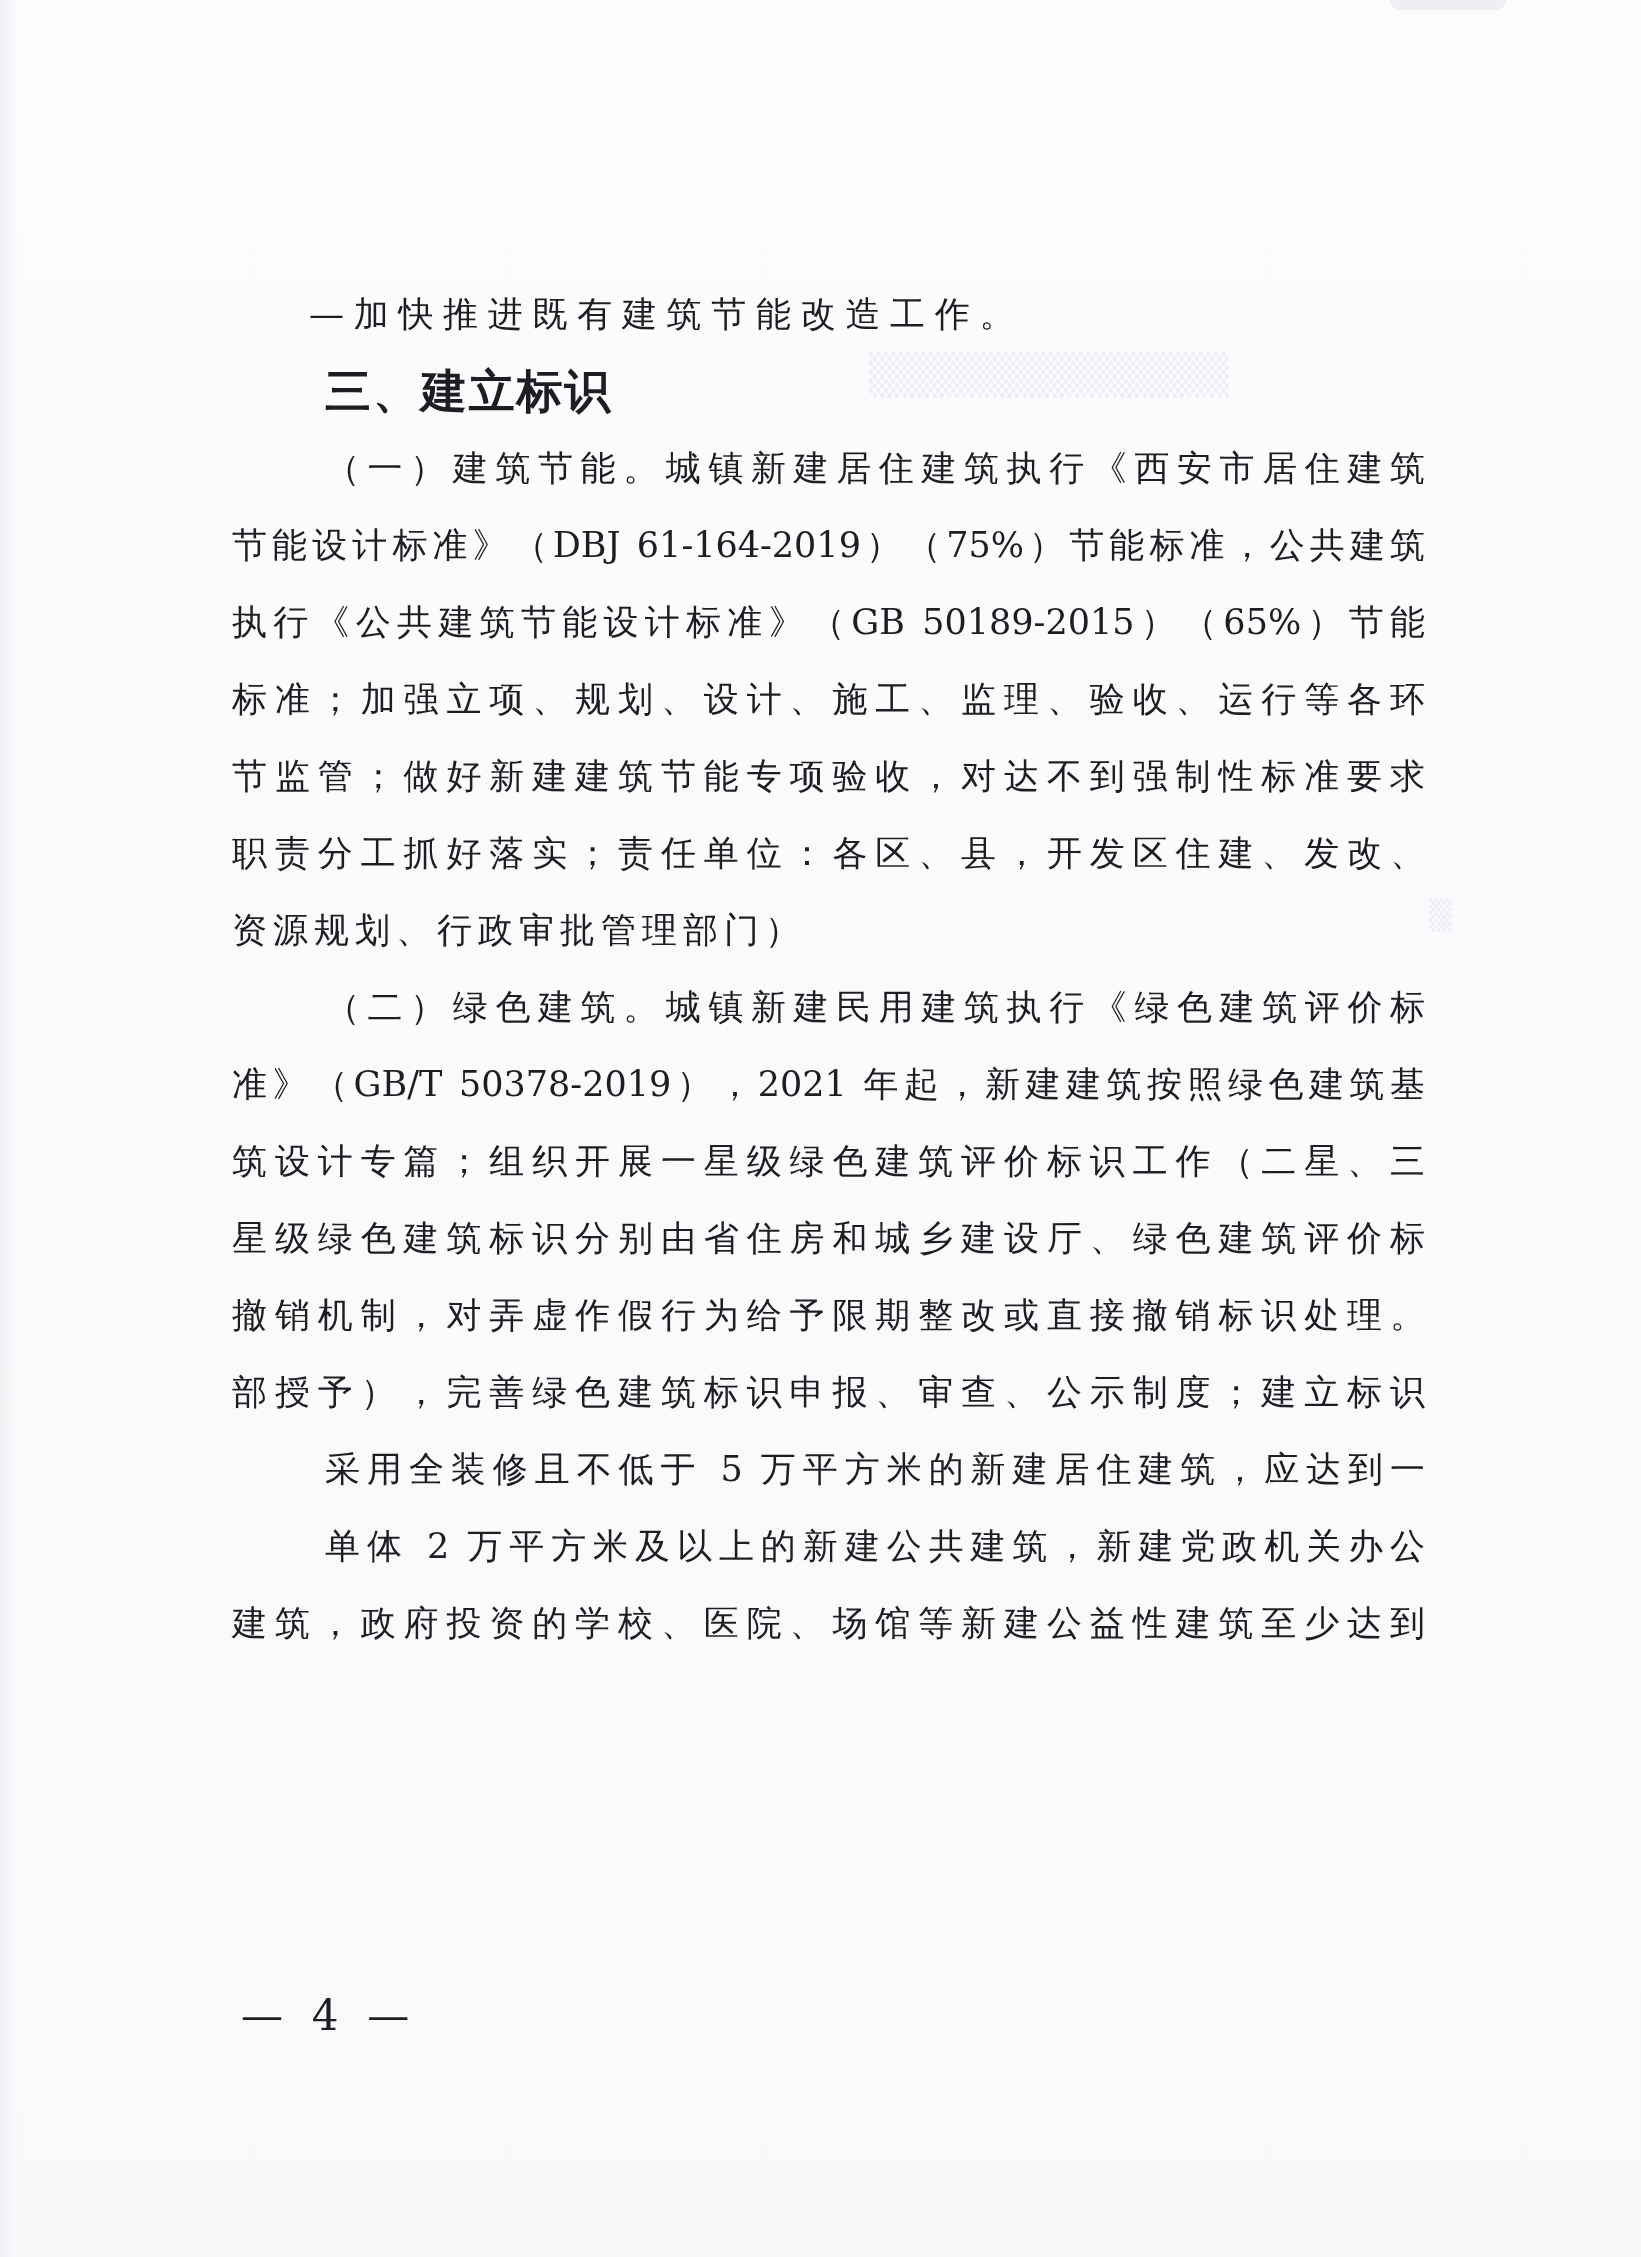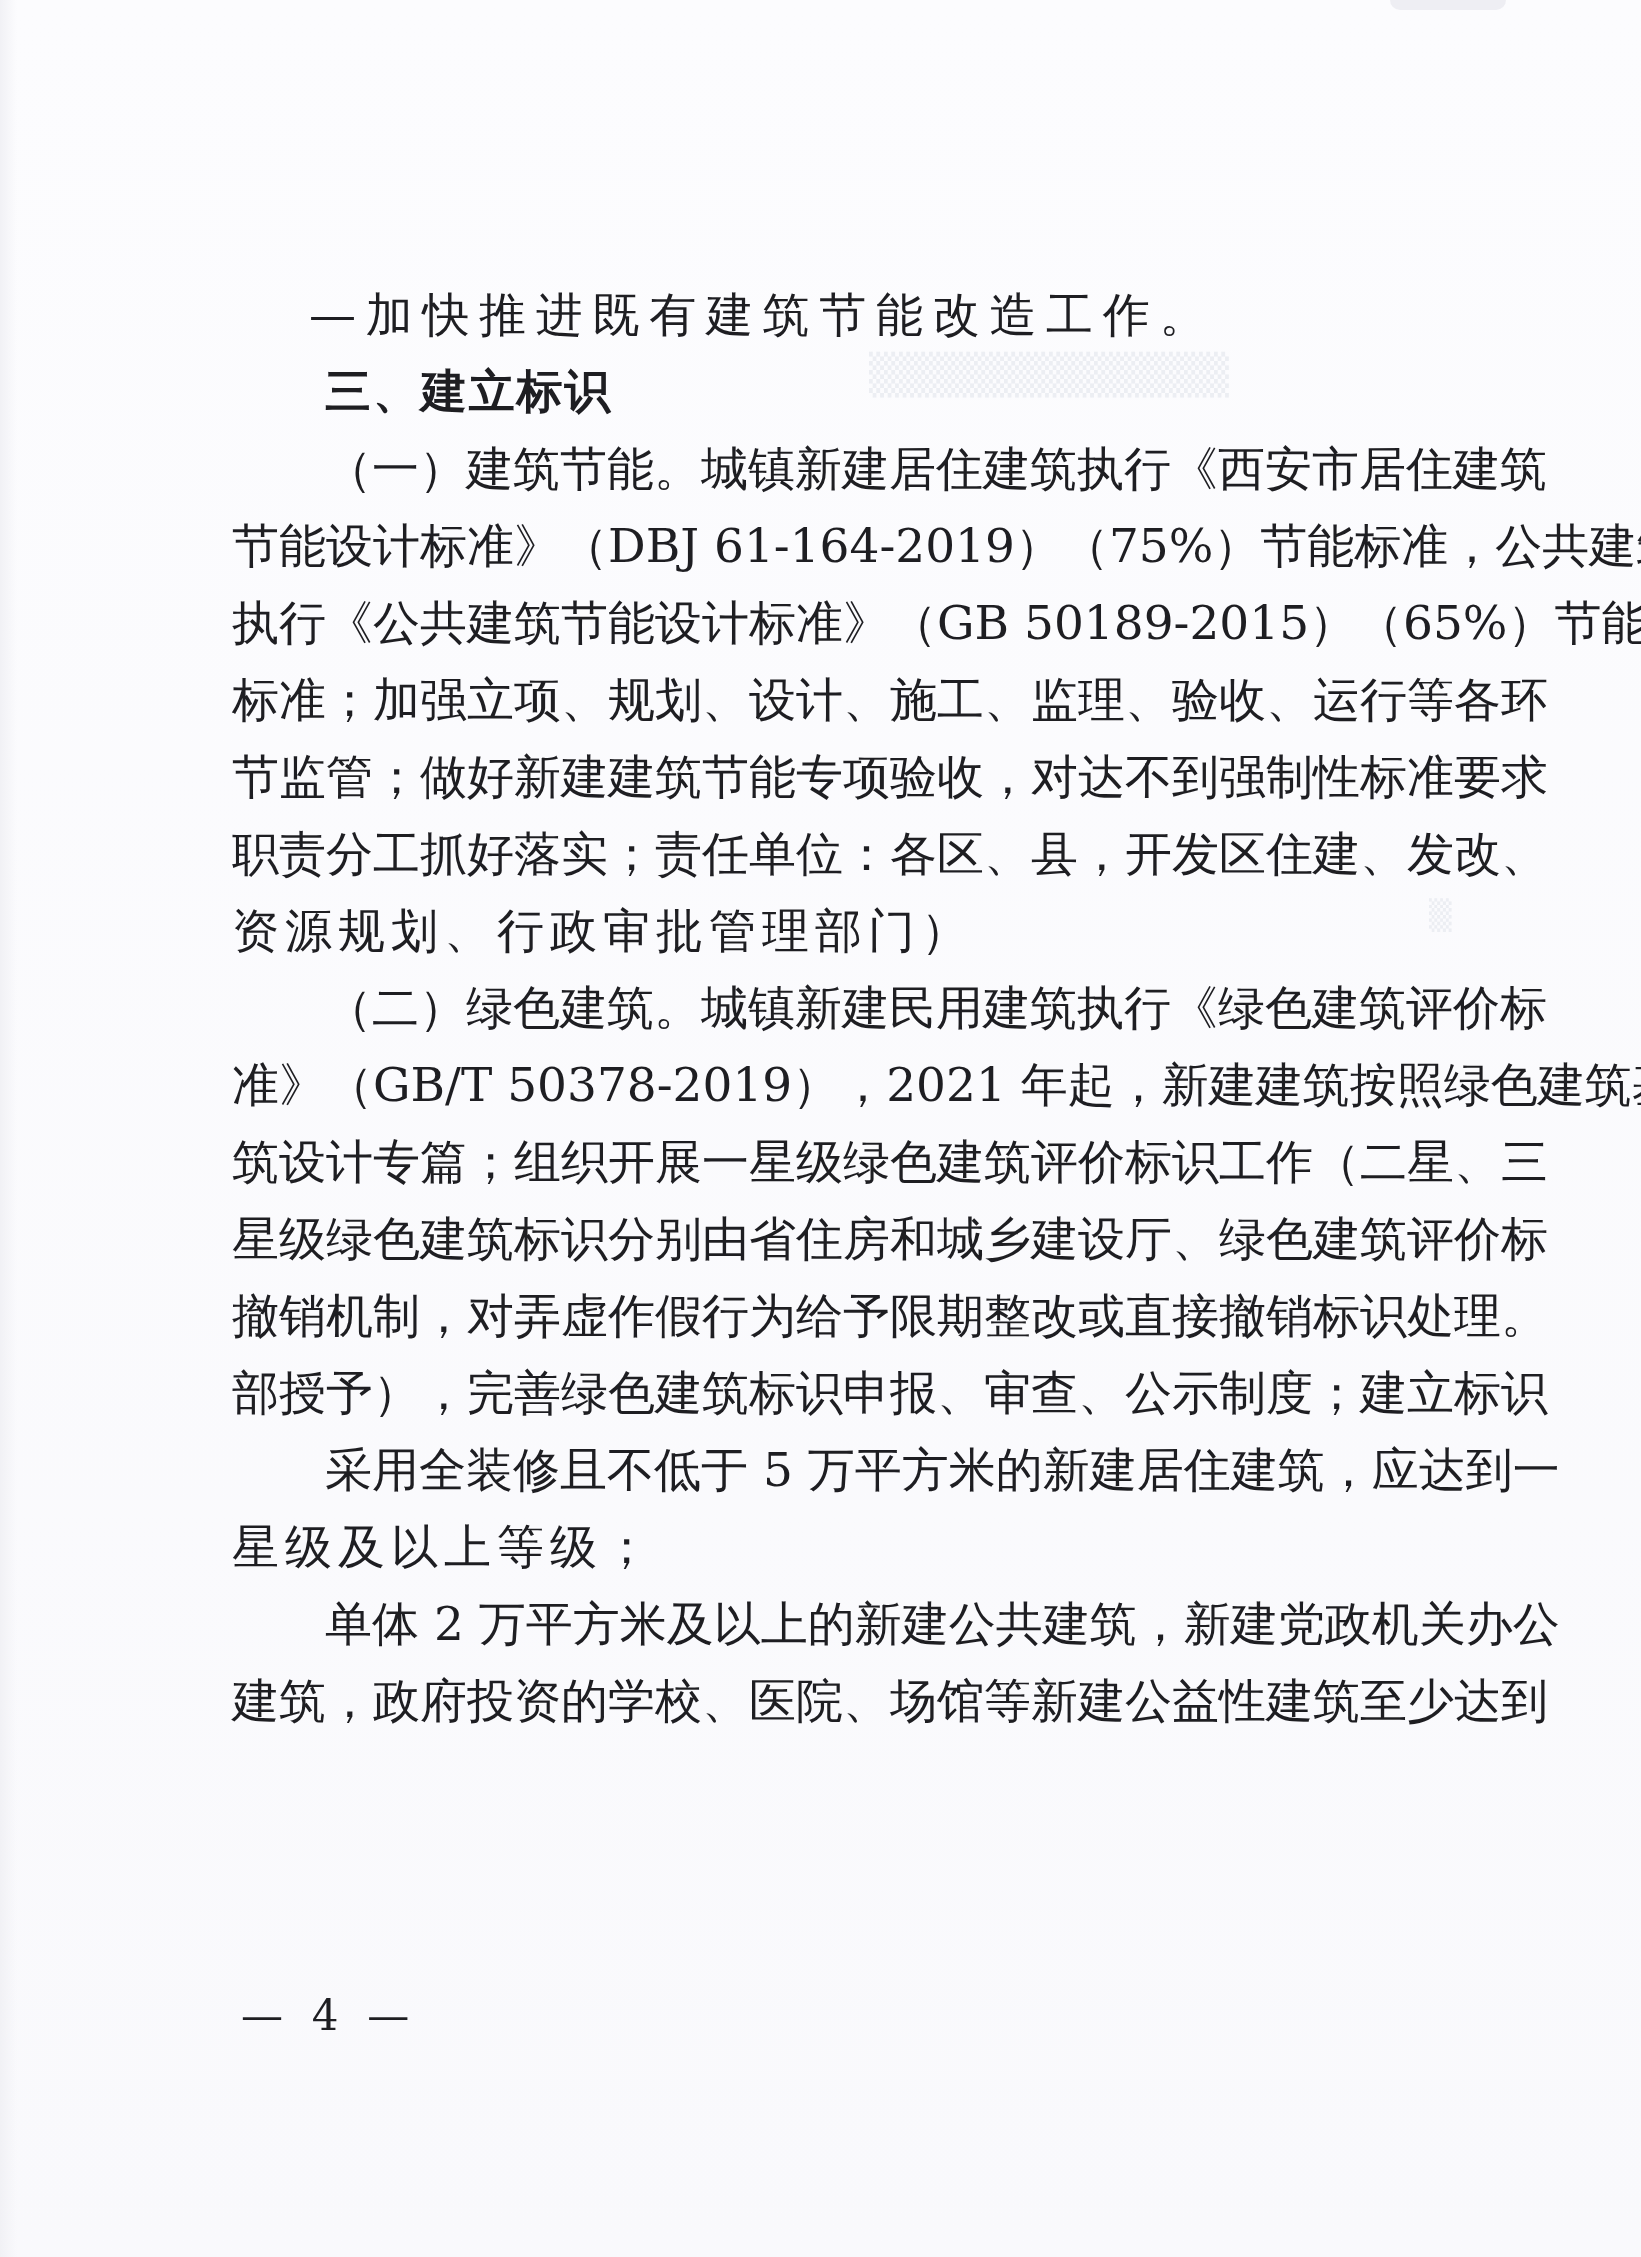--- a/index.html
+++ b/index.html
@@ -36,21 +36,21 @@
     }
     .body-text {
       position: absolute;
       left: 232px;
       top: 276px;
       width: 1193px;
     }
     .line {
       height: 77px;
       line-height: 77px;
-      font-size: 47px;
+      font-size: 35px;
       white-space: nowrap;
       letter-spacing: 6px;
       overflow: visible;
     }
     .line.justify {
       text-align: justify;
       text-align-last: justify;
       letter-spacing: 0;
     }
     .heading {
@@ -101,20 +101,19 @@
     <div class="line justify">节监管；做好新建建筑节能专项验收，对达不到强制性标准要求</div>
     <div class="line justify">职责分工抓好落实；责任单位：各区、县，开发区住建、发改、</div>
     <div class="line">资源规划、行政审批管理部门）</div>
     <div class="line para-start justify">（二）绿色建筑。城镇新建民用建筑执行《绿色建筑评价标</div>
     <div class="line justify">准》（GB/T 50378-2019），2021 年起，新建建筑按照绿色建筑基</div>
     <div class="line justify">筑设计专篇；组织开展一星级绿色建筑评价标识工作（二星、三</div>
     <div class="line justify">星级绿色建筑标识分别由省住房和城乡建设厅、绿色建筑评价标</div>
     <div class="line justify">撤销机制，对弄虚作假行为给予限期整改或直接撤销标识处理。</div>
     <div class="line justify">部授予），完善绿色建筑标识申报、审查、公示制度；建立标识</div>
     <div class="line para-start justify">采用全装修且不低于 5 万平方米的新建居住建筑，应达到一</div>
-    <div class="line">星级及以上等级；</div>
     <div class="line para-start justify">单体 2 万平方米及以上的新建公共建筑，新建党政机关办公</div>
     <div class="line justify">建筑，政府投资的学校、医院、场馆等新建公益性建筑至少达到</div>
   </div>
 
   <div class="page-number">— 4 —</div>
 </div>
 
 
 </body></html>

